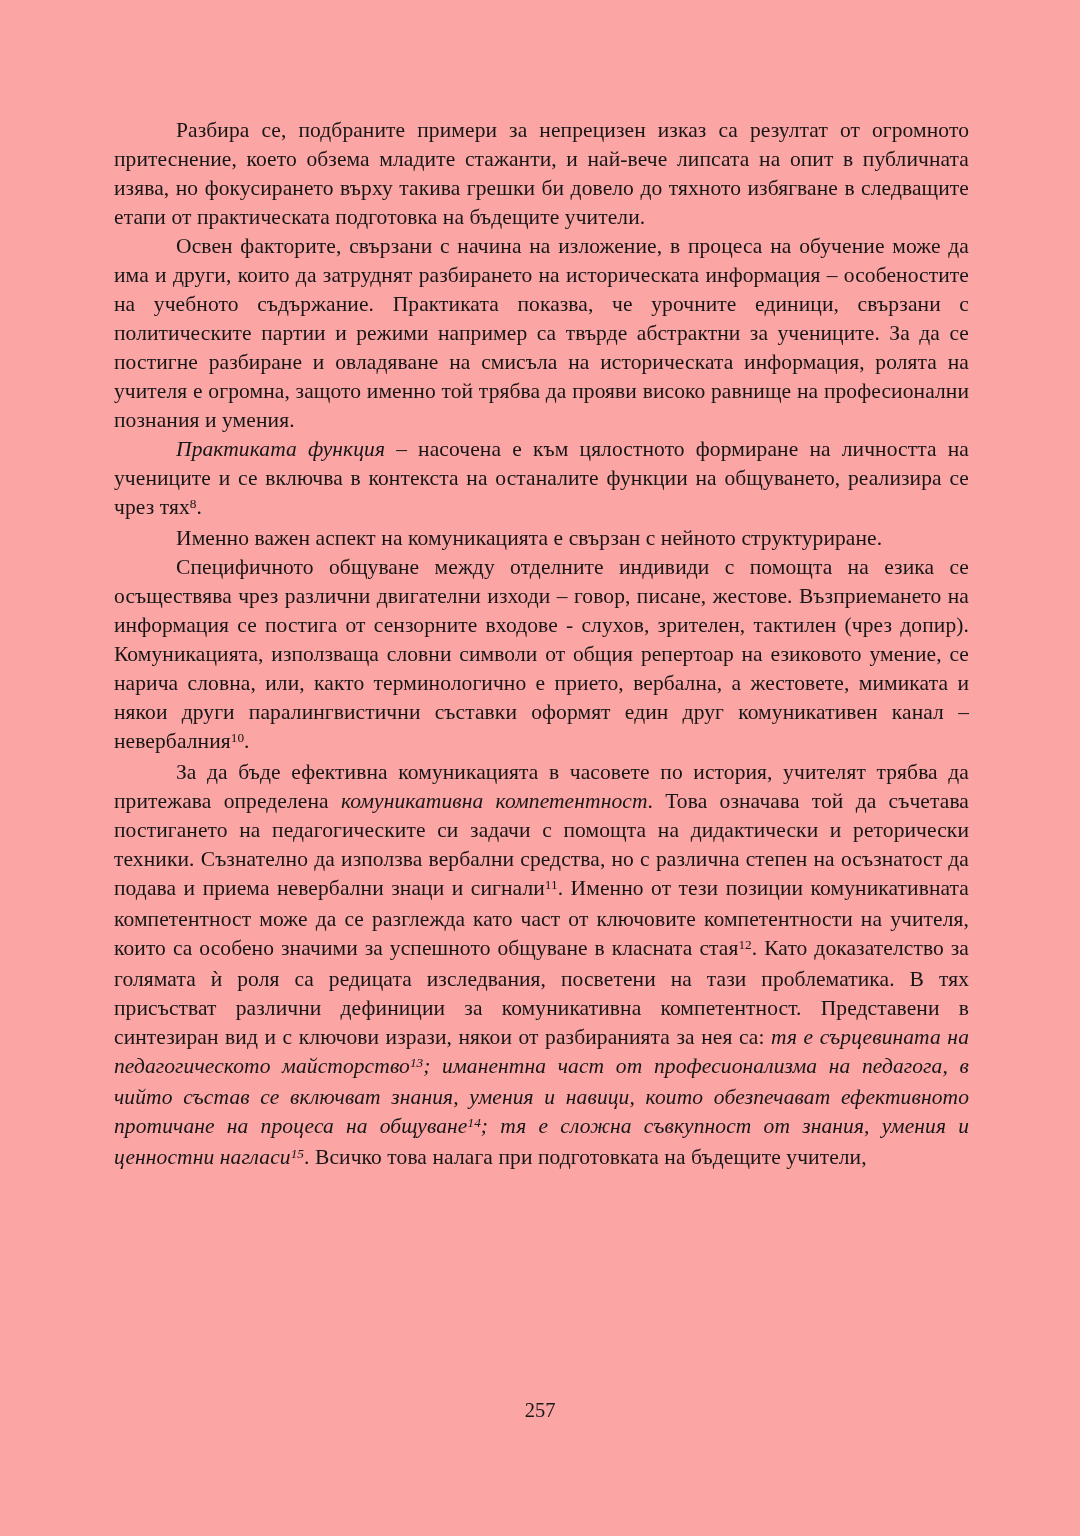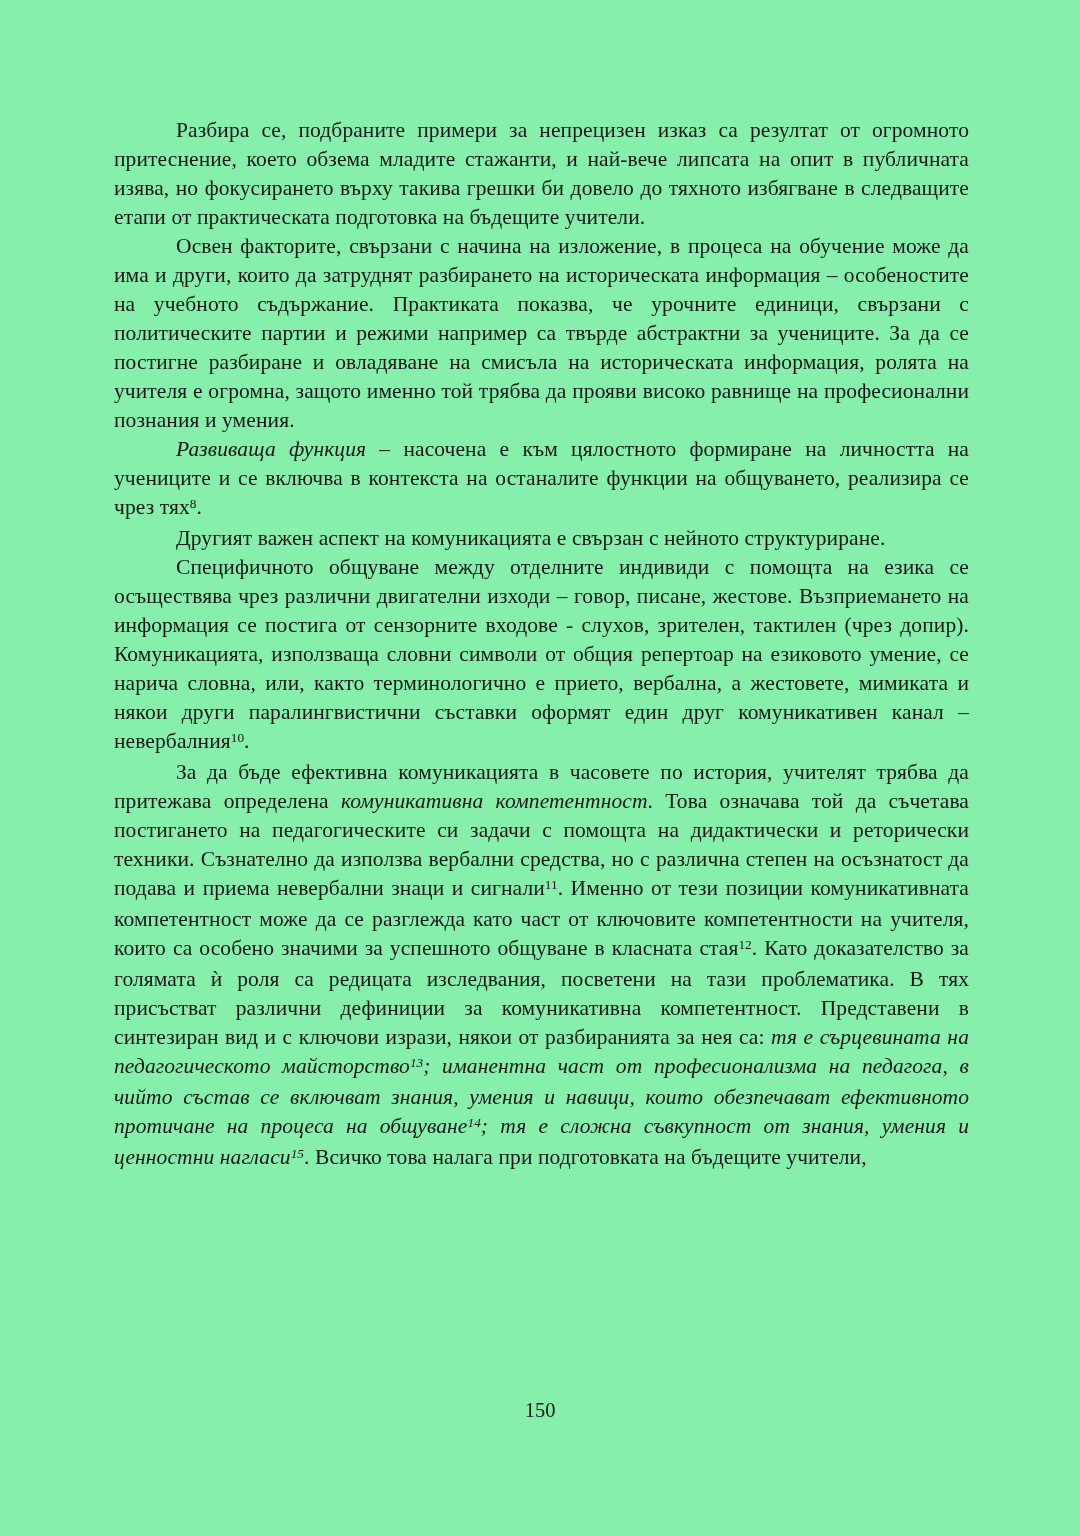--- a/index.html
+++ b/index.html
@@ -4,21 +4,21 @@
 <style>
   html, body {
     margin: 0;
     padding: 0;
     background: #ffffff;
   }
   .page {
     position: relative;
     width: 1080px;
     height: 1536px;
-    background: #86efac;
+    background: #fca5a5;
     font-family: "Liberation Serif", serif;
     color: #161616;
     overflow: hidden;
   }
   .text-block {
     position: absolute;
     left: 114px;
     top: 116px;
     width: 855px;
     text-align: justify;
@@ -49,19 +49,19 @@
     color: #161616;
   }
 </style>
 </head>
 <body>
 
 <div class="page">
   <div class="text-block" id="paragraph-container">
       <p class="para"><span class="seg">Разбира се, подбраните примери за непрецизен изказ са резултат от огромното притеснение, което обзема младите стажанти, и най-вече липсата на опит в публичната изява, но фокусирането върху такива грешки би довело до тяхното избягване в следващите етапи от практическата подготовка на бъдещите учители.</span></p>
       <p class="para"><span class="seg">Освен факторите, свързани с начина на изложение, в процеса на обучение може да има и други, които да затруднят разбирането на историческата информация – особеностите на учебното съдържание. Практиката показва, че урочните единици, свързани с политическите партии и режими например са твърде абстрактни за учениците. За да се постигне разбиране и овладяване на смисъла на историческата информация, ролята на учителя е огромна, защото именно той трябва да прояви високо равнище на професионални познания и умения.</span></p>
-      <p class="para"><span class="seg i">Развиваща функция</span><span class="seg"> – насочена е към цялостното формиране на личността на учениците и се включва в контекста на останалите функции на общуването, реализира се чрез тях</span><span class="seg sup">8</span><span class="seg">.</span></p>
-      <p class="para"><span class="seg">Другият важен аспект на комуникацията е свързан с нейното структуриране.</span></p>
+      <p class="para"><span class="seg i">Практиката функция</span><span class="seg"> – насочена е към цялостното формиране на личността на учениците и се включва в контекста на останалите функции на общуването, реализира се чрез тях</span><span class="seg sup">8</span><span class="seg">.</span></p>
+      <p class="para"><span class="seg">Именно важен аспект на комуникацията е свързан с нейното структуриране.</span></p>
       <p class="para"><span class="seg">Специфичното общуване между отделните индивиди с помощта на езика се осъществява чрез различни двигателни изходи – говор, писане, жестове. Възприемането на информация се постига от сензорните входове - слухов, зрителен, тактилен (чрез допир). Комуникацията, използваща словни символи от общия репертоар на езиковото умение, се нарича словна, или, както терминологично е прието, вербална, а жестовете, мимиката и някои други паралингвистични съставки оформят един друг комуникативен канал – невербалния</span><span class="seg sup">10</span><span class="seg">.</span></p>
       <p class="para"><span class="seg">За да бъде ефективна комуникацията в часовете по история, учителят трябва да притежава определена </span><span class="seg i">комуникативна компетентност</span><span class="seg">. Това означава той да съчетава постигането на педагогическите си задачи с помощта на дидактически и реторически техники. Съзнателно да използва вербални средства, но с различна степен на осъзнатост да подава и приема невербални знаци и сигнали</span><span class="seg sup">11</span><span class="seg">. Именно от тези позиции комуникативната компетентност може да се разглежда като част от ключовите компетентности на учителя, които са особено значими за успешното общуване в класната стая</span><span class="seg sup">12</span><span class="seg">. Като доказателство за голямата ѝ роля са редицата изследвания, посветени на тази проблематика. В тях присъстват различни дефиниции за комуникативна компетентност. Представени в синтезиран вид и с ключови изрази, някои от разбиранията за нея са: </span><span class="seg i">тя е сърцевината на педагогическото майсторство</span><span class="seg i sup">13</span><span class="seg i">; иманентна част от професионализма на педагога, в чийто състав се включват знания, умения и навици, които обезпечават ефективното протичане на процеса на общуване</span><span class="seg i sup">14</span><span class="seg i">; тя е сложна съвкупност от знания, умения и ценностни нагласи</span><span class="seg i sup">15</span><span class="seg">. Всичко това налага при подготовката на бъдещите учители,</span></p>
     </div>
-  <div class="page-number">150</div>
+  <div class="page-number">257</div>
 </div>
 
 </body></html>

